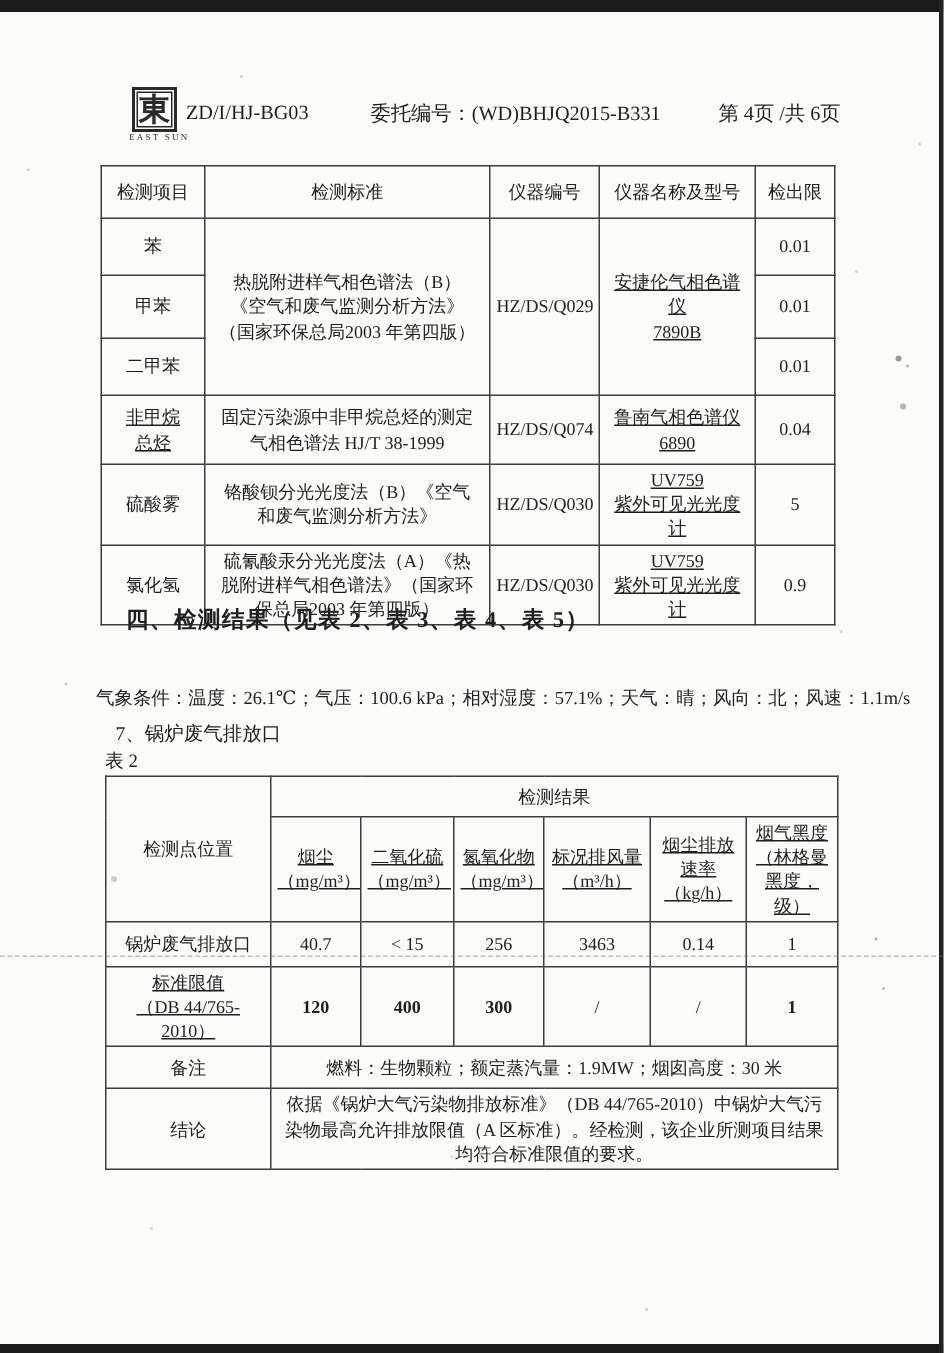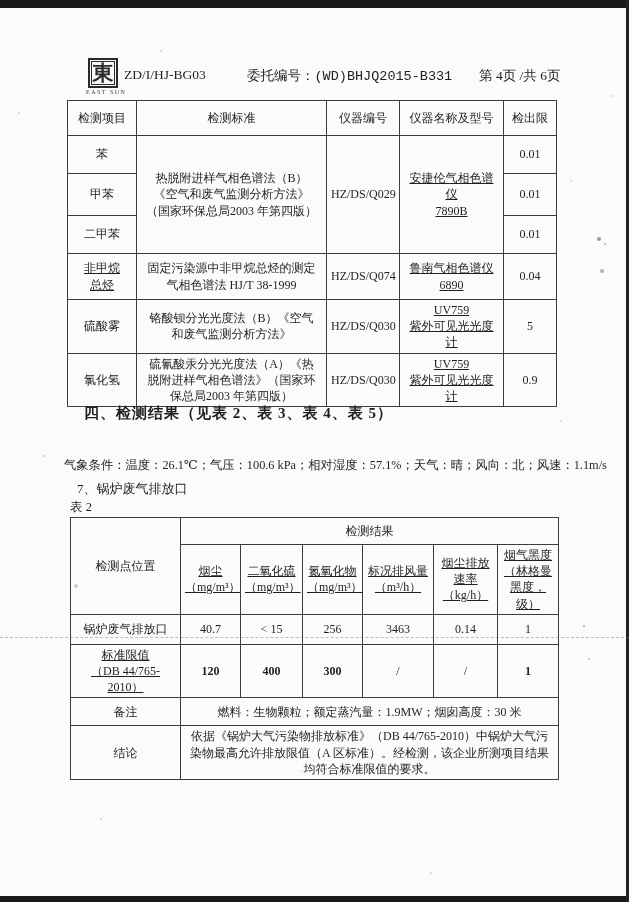--- a/index.html
+++ b/index.html
@@ -19,35 +19,35 @@
   .logo{position:absolute;left:86px;top:58px;width:34px;text-align:center;}
   .logo-box{
     width:26px;height:26px;margin:0 auto;
     border:2px solid #2a2a2a;
     display:flex;align-items:center;justify-content:center;
     font-size:21px;font-weight:bold;line-height:1;color:#2a2a2a;
     box-shadow:inset 0 0 0 1px #fbfbf9, inset 0 0 0 2px #2a2a2a;
   }
   .logo-caption{font-size:6px;letter-spacing:1.5px;color:#3a3a3a;margin-top:1px;white-space:nowrap;}
   .doc-code{position:absolute;left:124px;top:67px;font-size:13.5px;}
-  .commission{position:absolute;left:247px;top:67px;font-size:13.5px;font-family:Liberation Mono, monospace;}
+  .commission{position:absolute;left:247px;top:67px;font-size:13.5px;}
   .page-info{position:absolute;left:479px;top:67px;font-size:13.5px;}
 
   
   table{border-collapse:collapse;table-layout:fixed;}
   td{
     border:1px solid #3d3d3d;
     font-size:12px;line-height:1.35;
     text-align:center;vertical-align:middle;
     padding:2px 4px;overflow:hidden;
   }
   .pre{white-space:pre-line;text-decoration:underline;}
   td.left{text-align:center;padding-left:9px;padding-right:9px;}
 
-  .t1{position:absolute;left:67px;top:100px;width:489px;padding-left:19px;}
+  .t1{position:absolute;left:67px;top:110px;width:489px;padding-left:19px;}
   .t2{position:absolute;left:70px;top:517px;width:488px;}
   .tag2{position:absolute;left:70px;top:499px;width:488px;font-size:12.5px;}
 
   
   .sec-title{position:absolute;left:84px;top:404px;font-size:15px;font-weight:bold;letter-spacing:1px;}
   .weather{position:absolute;left:64px;top:457px;width:540px;font-size:12.3px;white-space:nowrap;}
   .subsec{position:absolute;left:77px;top:480px;font-size:13px;}
 
   .bold{font-weight:bold;}
   .fold-line{position:absolute;left:0;top:637px;width:629px;height:0;border-top:1px dashed rgba(110,110,110,.45);}

